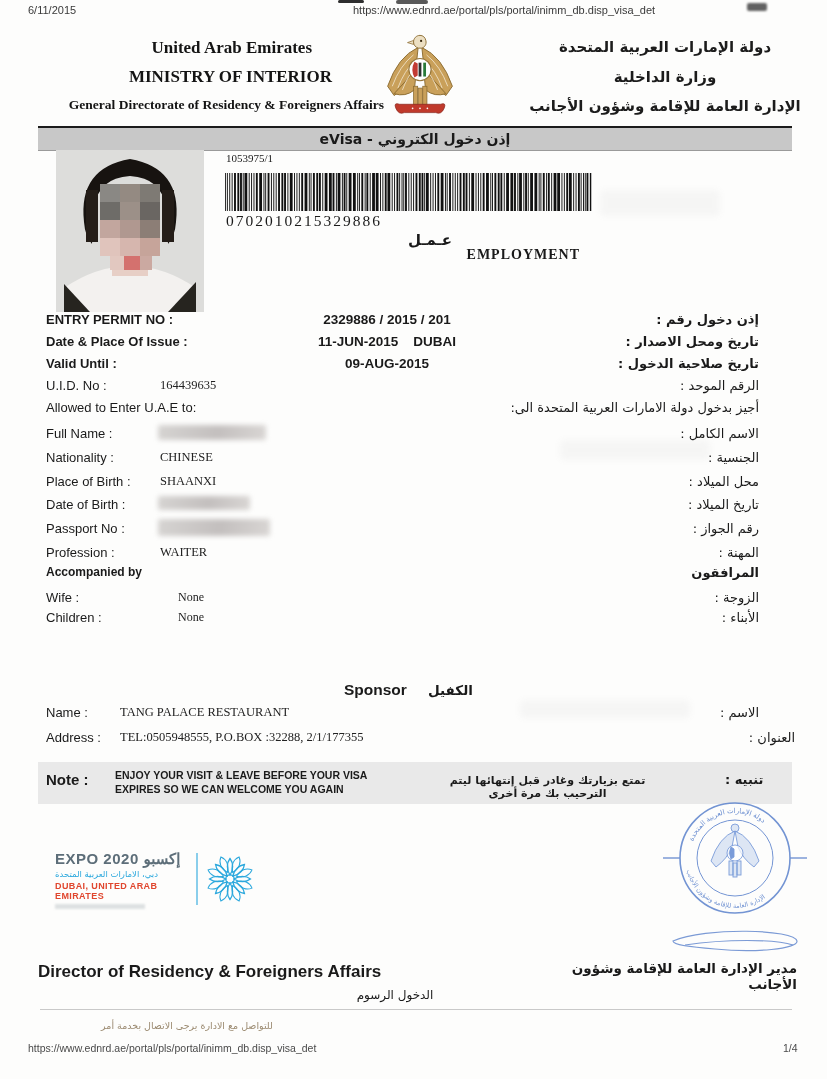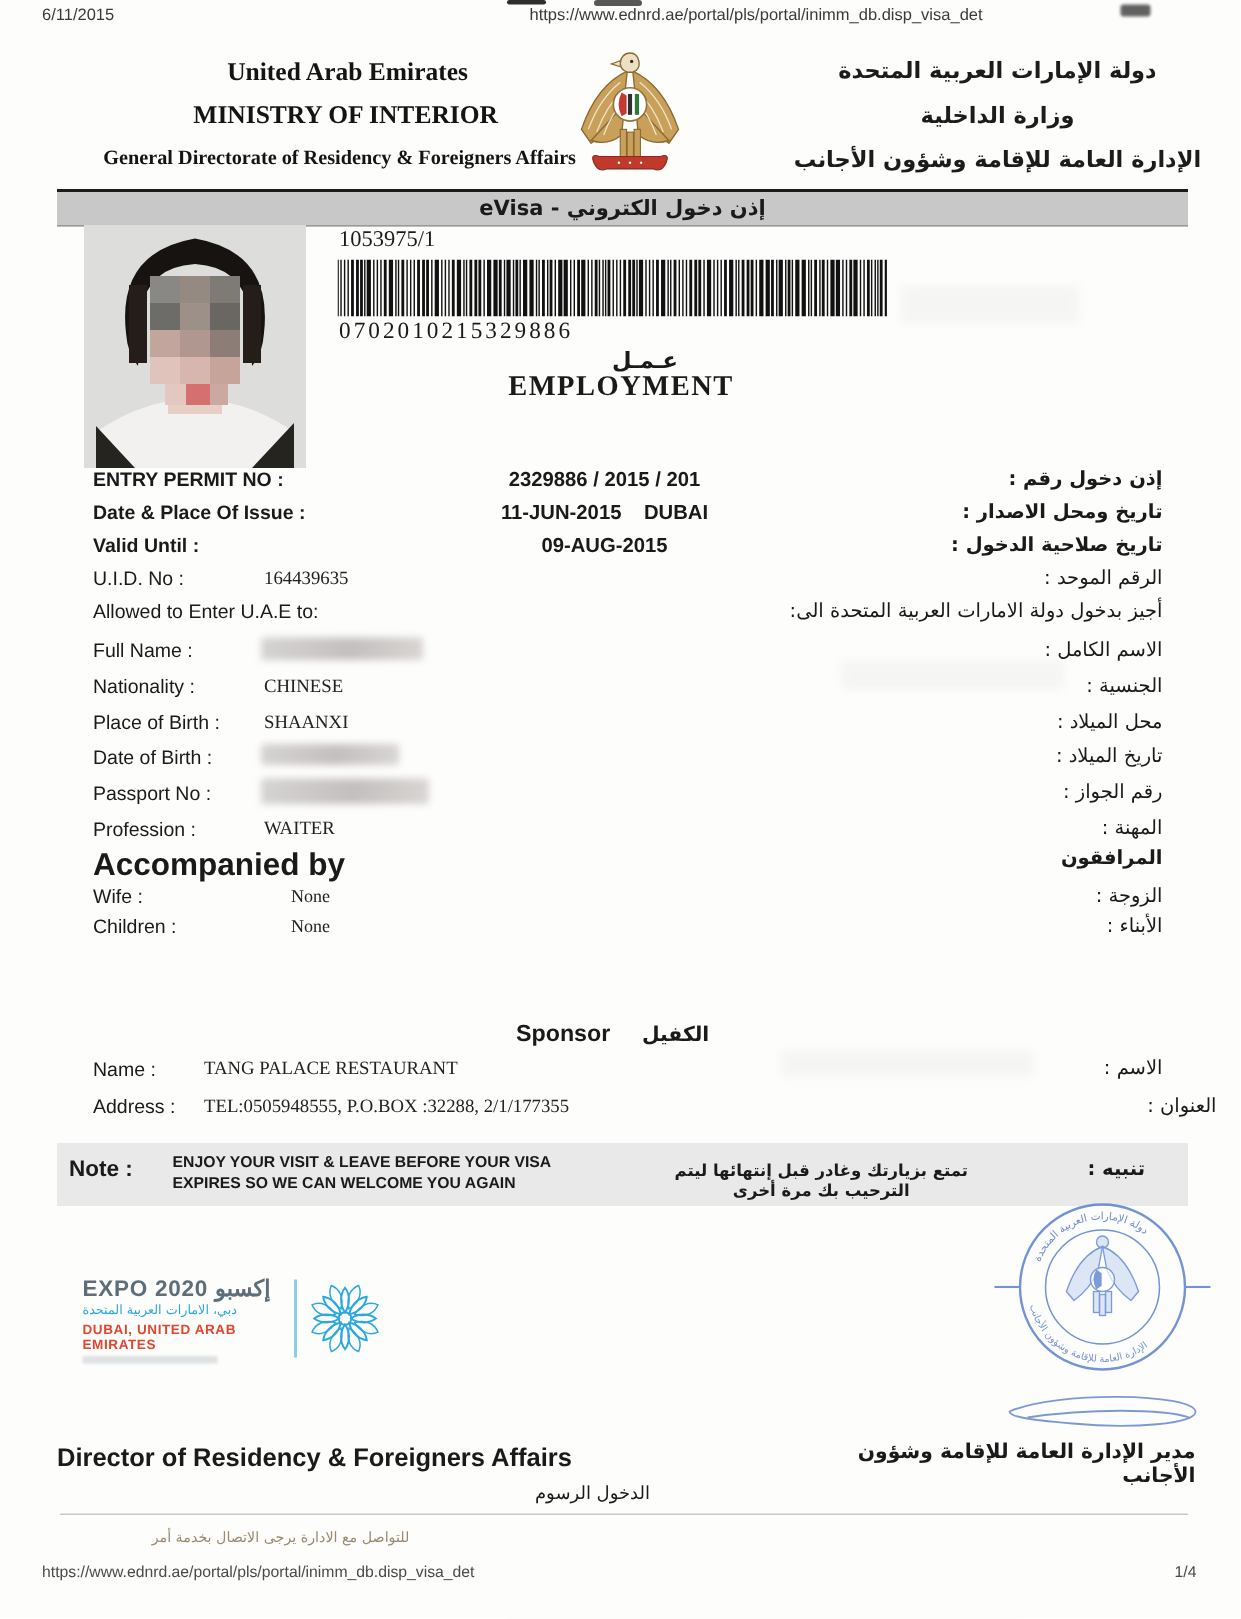--- a/index.html
+++ b/index.html
@@ -13,21 +13,21 @@
   
   .meta{font-size:11px;color:#3a3a3a;}
   
   .hdr-en{font-family:"Liberation Serif",serif;font-weight:bold;text-align:right;color:#141414;}
   .hdr-ar{font-family:"DejaVu Sans",sans-serif;font-weight:bold;text-align:center;color:#1c1c1c;}
   
   .banner{left:38px;top:126px;width:754px;height:22px;background:#c8c8c8;
           border-top:2px solid #1b1b1b;border-bottom:1px solid #9a9a9a;
           text-align:center;font-size:14px;font-weight:bold;line-height:22px;direction:rtl;}
   
-  .row{left:16px;top:0;width:789px;height:20px;}
+  .row{left:0;top:0;width:789px;height:20px;}
   .lbl{position:absolute;left:46px;font-size:13px;}
   .val{position:absolute;left:160px;font-family:"Liberation Serif",serif;font-size:12.5px;color:#222;}
   .val-c{position:absolute;left:287px;width:200px;text-align:center;font-size:13.5px;font-weight:bold;}
   .lbl-ar{position:absolute;right:30px;font-size:13px;direction:rtl;font-family:"DejaVu Sans",sans-serif;}
   .redact{position:absolute;border-radius:2px;filter:blur(2.5px);
           background:linear-gradient(100deg,#d6d4d2,#c3bfbe 55%,#d9d6d4);}
   .note-bar{left:38px;top:762px;width:754px;height:42px;background:#e9e9e9;}
   .sig-line{left:40px;top:1009px;width:752px;height:1px;background:#c9c9c9;}
   .artifact{position:absolute;background:#2e2e2e;border-radius:2px;}
   .ghost{position:absolute;background:#9a9a9a;opacity:.07;filter:blur(3px);border-radius:4px;}
@@ -111,21 +111,21 @@
         <rect x="84" y="70" width="20" height="18" fill="#8c7e76"></rect>
       <rect x="44" y="88" width="20" height="18" fill="#e0c4bc"></rect>
         <rect x="64" y="88" width="20" height="18" fill="#d6b6ae"></rect>
         <rect x="84" y="88" width="20" height="18" fill="#c6a49a"></rect>
       <rect x="54" y="106" width="14" height="14" fill="#e2c8c0"></rect>
         <rect x="68" y="106" width="16" height="14" fill="#d4716e"></rect>
         <rect x="84" y="106" width="12" height="14" fill="#cba9a1"></rect>
     </g>
   </svg>
 
-  <div class="abs serif" style="left:226px;top:152px;font-size:15px;">1053975/1</div>
+  <div class="abs serif" style="left:226px;top:152px;font-size:11px;">1053975/1</div>
   <svg class="abs" style="left:225px;top:173px;" width="367" height="38" preserveAspectRatio="none" viewBox="0 0 507.4 38">
       <rect x="0" y="0" width="1.2" height="38" fill="#111"></rect>
       <rect x="2.60" y="0" width="1.30" height="38" fill="#111"></rect>
       <rect x="5.90" y="0" width="1.30" height="38" fill="#111"></rect>
       <rect x="9.20" y="0" width="1.30" height="38" fill="#111"></rect>
       <rect x="12.50" y="0" width="2.60" height="38" fill="#111"></rect>
       <rect x="17.10" y="0" width="2.60" height="38" fill="#111"></rect>
       <rect x="20.80" y="0" width="2.60" height="38" fill="#111"></rect>
       <rect x="24.50" y="0" width="1.30" height="38" fill="#111"></rect>
       <rect x="26.90" y="0" width="3.90" height="38" fill="#111"></rect>
@@ -247,21 +247,21 @@
       <rect x="488.00" y="0" width="2.60" height="38" fill="#111"></rect>
       <rect x="491.70" y="0" width="1.30" height="38" fill="#111"></rect>
       <rect x="495.00" y="0" width="1.30" height="38" fill="#111"></rect>
       <rect x="497.40" y="0" width="1.30" height="38" fill="#111"></rect>
       <rect x="499.80" y="0" width="2.60" height="38" fill="#111"></rect>
       <rect x="504.40" y="0" width="2" height="38" fill="#111"></rect>
     </svg>
   <div class="abs serif" style="left:226px;top:212px;font-size:15.5px;letter-spacing:2px;">0702010215329886</div>
 
   <div class="abs ar b" style="left:330px;top:231px;width:200px;text-align:center;font-size:15px;" dir="rtl">عـمـل</div>
-  <div class="abs serif b" style="left:264px;top:247px;width:300px;text-align:center;font-size:19px;letter-spacing:1px;">EMPLOYMENT</div>
+  <div class="abs serif b" style="left:280px;top:247px;width:300px;text-align:right;font-size:14px;letter-spacing:1px;">EMPLOYMENT</div>
 
   <div class="abs row" style="top:312px;">
     <span class="lbl b">ENTRY PERMIT NO :</span>
     <span class="val-c pre">2329886 / 2015 / 201</span>
     <span class="lbl-ar b" dir="rtl">إذن دخول رقم :</span>
   </div>
   <div class="abs row" style="top:334px;">
     <span class="lbl b">Date &amp; Place Of Issue :</span>
     <span class="val-c pre">11-JUN-2015    DUBAI</span>
     <span class="lbl-ar b" dir="rtl">تاريخ ومحل الاصدار :</span>
@@ -305,21 +305,21 @@
     <span class="redact" style="left:158px;top:-2px;width:112px;height:17px;"></span>
     <span class="lbl-ar" dir="rtl">رقم الجواز :</span>
   </div>
   <div class="abs row" style="top:545px;">
     <span class="lbl">Profession :</span>
     <span class="val">WAITER</span>
     <span class="lbl-ar" dir="rtl">المهنة :</span>
   </div>
 
   <div class="abs row" style="top:565px;">
-    <span class="lbl b" style="font-size:21px;">Accompanied by</span>
+    <span class="lbl b" style="font-size:12px;">Accompanied by</span>
     <span class="lbl-ar b" dir="rtl">المرافقون</span>
   </div>
   <div class="abs row" style="top:590px;">
     <span class="lbl">Wife :</span>
     <span class="val" style="left:178px;font-size:12px;">None</span>
     <span class="lbl-ar" dir="rtl">الزوجة :</span>
   </div>
   <div class="abs row" style="top:610px;">
     <span class="lbl">Children :</span>
     <span class="val" style="left:178px;font-size:12px;">None</span>

